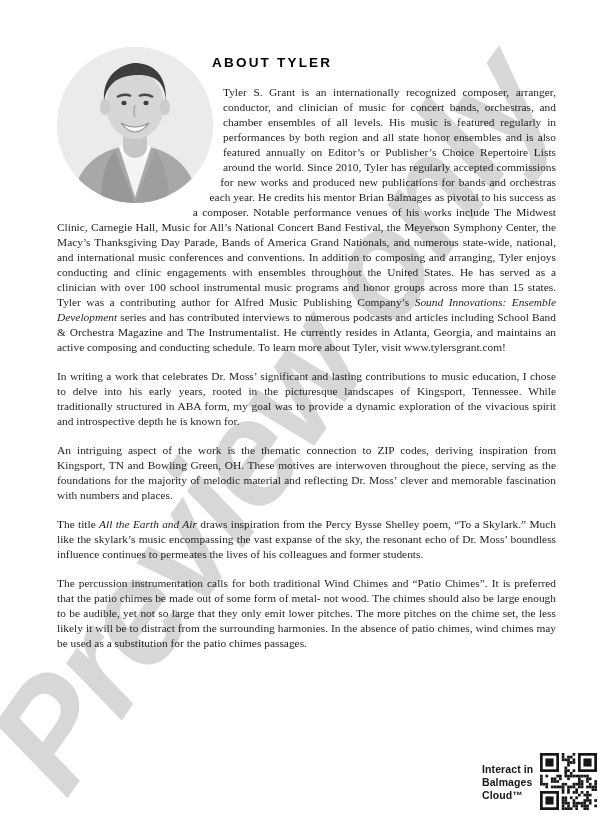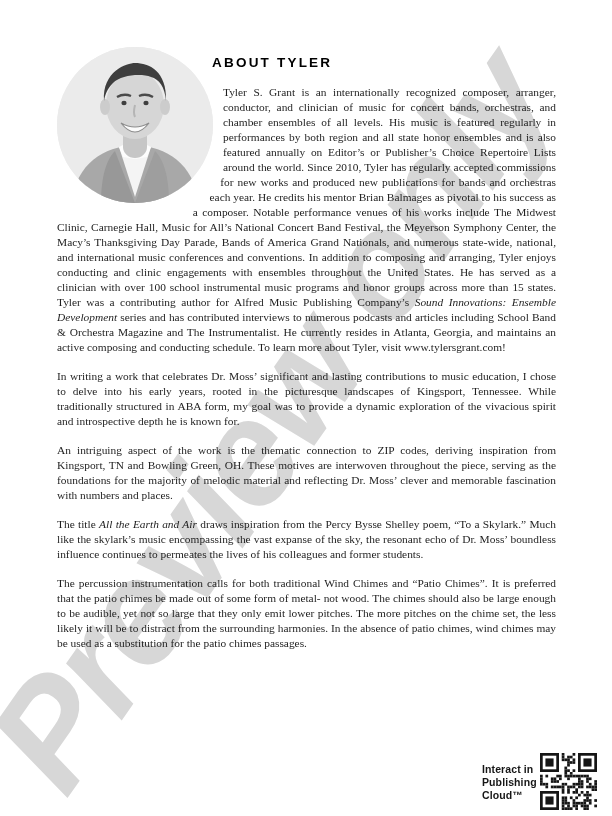--- a/index.html
+++ b/index.html
@@ -149,21 +149,21 @@
     <p><span>The title </span><span class="it">All the Earth and Air</span><span> draws inspiration from the Percy Bysse Shelley poem, “To a Skylark.” Much like the skylark’s music encompassing the vast expanse of the sky, the resonant echo of Dr. Moss’ boundless influence continues to permeates the lives of his colleagues and former students.</span></p>
 
 
     <p>The percussion instrumentation calls for both traditional Wind Chimes and “Patio Chimes”. It is preferred that the patio chimes be made out of some form of metal- not wood. The chimes should also be large enough to be audible, yet not so large that they only emit lower pitches. The more pitches on the chime set, the less likely it will be to distract from the surrounding harmonies. In the absence of patio chimes, wind chimes may be used as a substitution for the patio chimes passages.</p>
 
   </div>
 
   <div class="footer">
     <div class="footer-text">
       <div>Interact in</div>
-      <div>Publishing</div>
+      <div>Balmages</div>
       <div>Cloud™</div>
     </div>
     <svg class="qr" id="qr-svg" viewBox="0 0 21 21">
         <rect x="0" y="0" width="21" height="21" fill="#ffffff"></rect>
         <rect x="8" y="0" width="1" height="1" fill="#161616"></rect>
         <rect x="12" y="0" width="1" height="1" fill="#161616"></rect>
         <rect x="8" y="1" width="1" height="1" fill="#161616"></rect>
         <rect x="10" y="1" width="1" height="1" fill="#161616"></rect>
         <rect x="11" y="1" width="1" height="1" fill="#161616"></rect>
         <rect x="8" y="2" width="1" height="1" fill="#161616"></rect>

